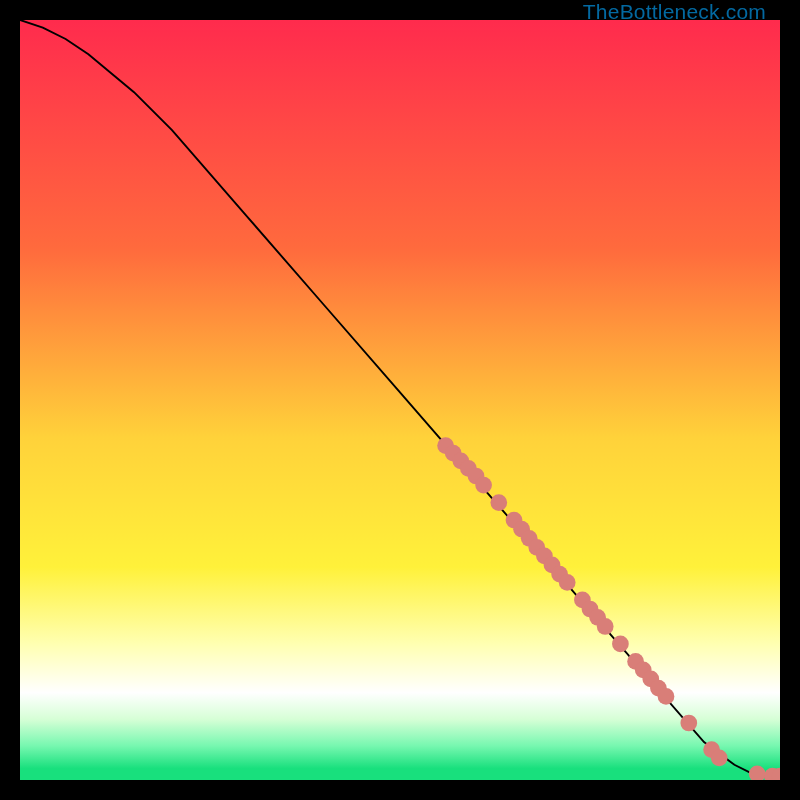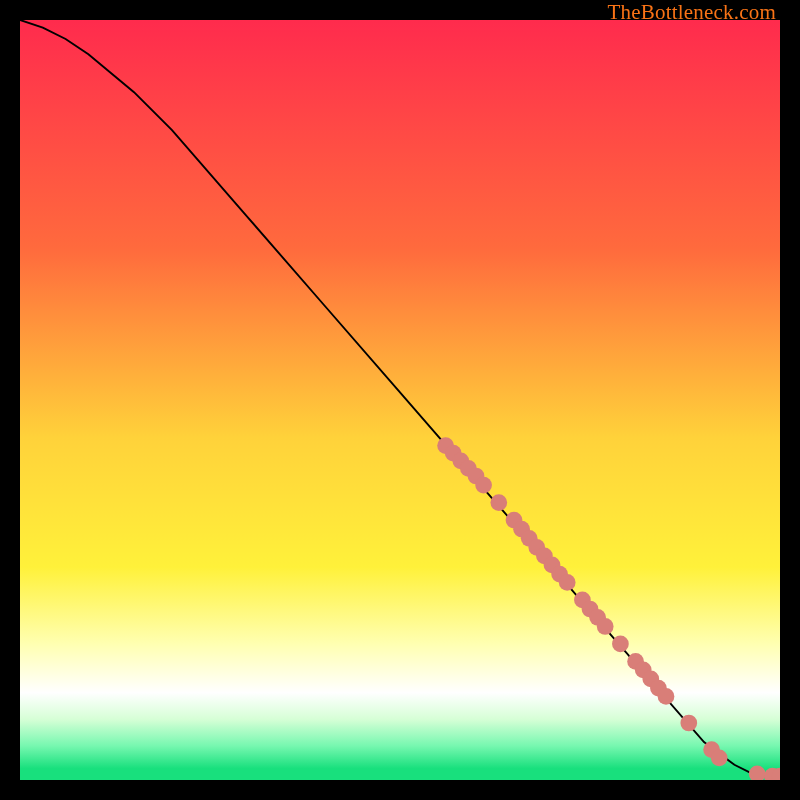--- a/index.html
+++ b/index.html
@@ -20,27 +20,26 @@
   .plot {
     position: absolute;
     left: 20px;
     top: 20px;
     width: 760px;
     height: 760px;
   }
   .watermark {
     position: absolute;
     top: 0px;
-    right: 24px;
-    color: #f97316;
+    right: 34px;
+    color: #0369a1;
     font-size: 21px;
     font-weight: 500;
     letter-spacing: 0.2px;
     user-select: none;
-    font-family: Liberation Serif, serif;
   }
   svg { display: block; }
 </style>
 </head>
 <body>
 
 <div class="stage">
   <div class="watermark">TheBottleneck.com</div>
   <svg class="plot" viewBox="0 0 100 100" preserveAspectRatio="none">
     <defs>

